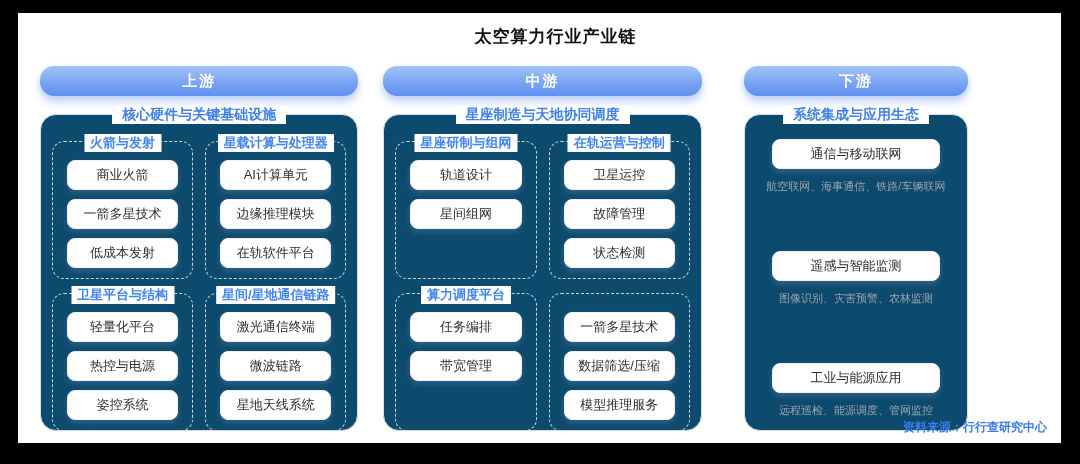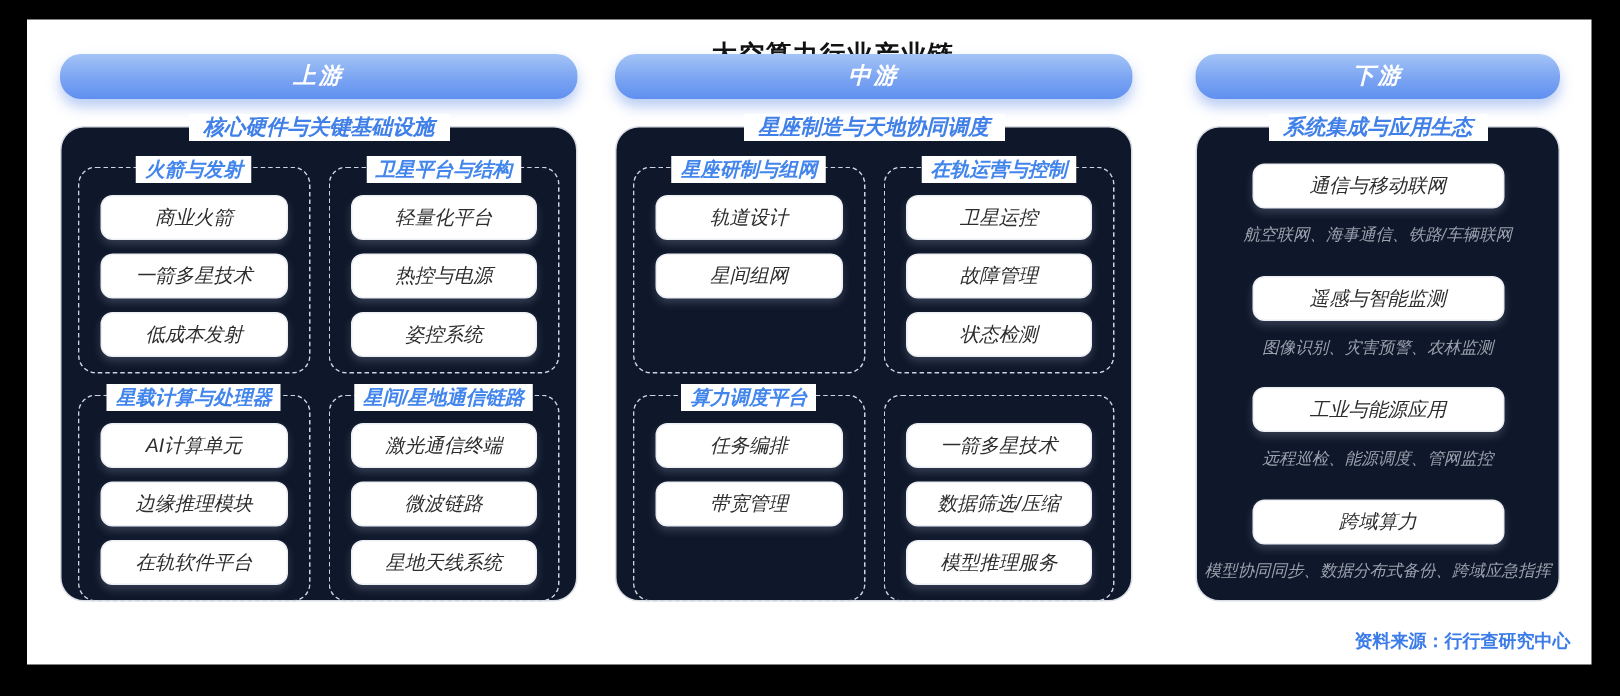--- a/index.html
+++ b/index.html
@@ -20,24 +20,23 @@
     text-align: center;
     padding-top: 12px;
     font-size: 17px;
     font-weight: bold;
     color: #111;
     letter-spacing: 1px;
     padding-left: 32px;
   }
   .cols {
     position: absolute;
-    left: 22px; top: 23px;
-    width: 1000px;
+    left: 22px; top: 53px;
+    width: 928px;
     display: flex;
-    font-style: italic;
   }
   .col { display: flex; flex-direction: column; }
   .col-up   { width: 345px; margin-right: 25px; }
   .col-mid  { width: 345px; margin-right: 30px; }
   .col-down { width: 255px; padding-left: 12px; }
   .pill {
     height: 30px;
     border-radius: 14px;
     background: linear-gradient(180deg, #a3c4f6 0%, #7ba4f2 55%, #5f90f0 100%);
     box-shadow: 0 5px 9px rgba(95, 140, 230, 0.45);
@@ -47,21 +46,21 @@
     text-align: center;
     line-height: 30px;
     letter-spacing: 2px;
   }
   .section-box {
     position: relative;
     margin-top: 18px;
     height: 317px;
     border: 1px solid #d9dee6;
     border-radius: 16px;
-    background: #0f172a;
+    background: #0c4a6e;
   }
   .section-title {
     position: absolute;
     top: -9px; left: 50%;
     transform: translateX(-50%);
     background: #fff;
     padding: 0 10px;
     font-size: 14px;
     font-weight: bold;
     color: #4080e8;
@@ -146,30 +145,30 @@
       <div class="section-box">
         <span class="section-title">核心硬件与关键基础设施</span>
         <div class="grid">
           <div class="subbox">
             <span class="subbox-title">火箭与发射</span>
             <div class="chain-item">商业火箭</div>
             <div class="chain-item">一箭多星技术</div>
             <div class="chain-item">低成本发射</div>
           </div>
           <div class="subbox">
+            <span class="subbox-title">星载计算与处理器</span>
+            <div class="chain-item">AI计算单元</div>
+            <div class="chain-item">边缘推理模块</div>
+            <div class="chain-item">在轨软件平台</div>
+          </div>
+          <div class="subbox">
             <span class="subbox-title">卫星平台与结构</span>
             <div class="chain-item">轻量化平台</div>
             <div class="chain-item">热控与电源</div>
             <div class="chain-item">姿控系统</div>
-          </div>
-          <div class="subbox">
-            <span class="subbox-title">星载计算与处理器</span>
-            <div class="chain-item">AI计算单元</div>
-            <div class="chain-item">边缘推理模块</div>
-            <div class="chain-item">在轨软件平台</div>
           </div>
           <div class="subbox">
             <span class="subbox-title">星间/星地通信链路</span>
             <div class="chain-item">激光通信终端</div>
             <div class="chain-item">微波链路</div>
             <div class="chain-item">星地天线系统</div>
           </div>
         </div>
       </div>
     </section>
@@ -214,24 +213,20 @@
             <div class="app-desc">航空联网、海事通信、铁路/车辆联网</div>
           </div>
           <div class="app-group">
             <div class="chain-item">遥感与智能监测</div>
             <div class="app-desc">图像识别、灾害预警、农林监测</div>
           </div>
           <div class="app-group">
             <div class="chain-item">工业与能源应用</div>
             <div class="app-desc">远程巡检、能源调度、管网监控</div>
           </div>
-          <div class="app-group">
-            <div class="chain-item">跨域算力</div>
-            <div class="app-desc">模型协同同步、数据分布式备份、跨域应急指挥</div>
-          </div>
         </div>
       </div>
     </section>
 
   </div>
 
   <div class="footer-source">资料来源：行行查研究中心</div>
 
 </div>
 

